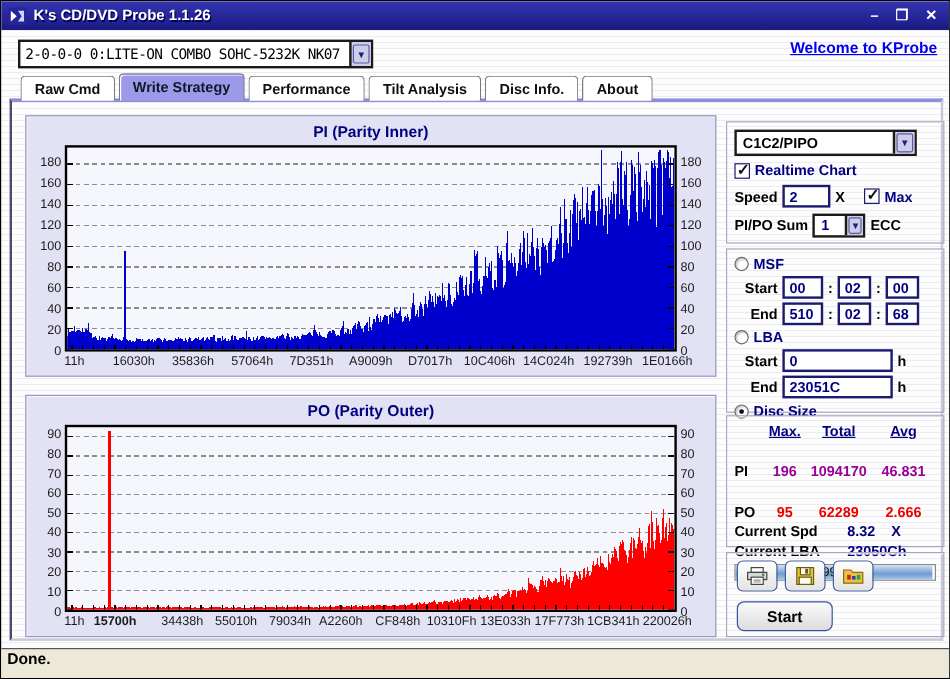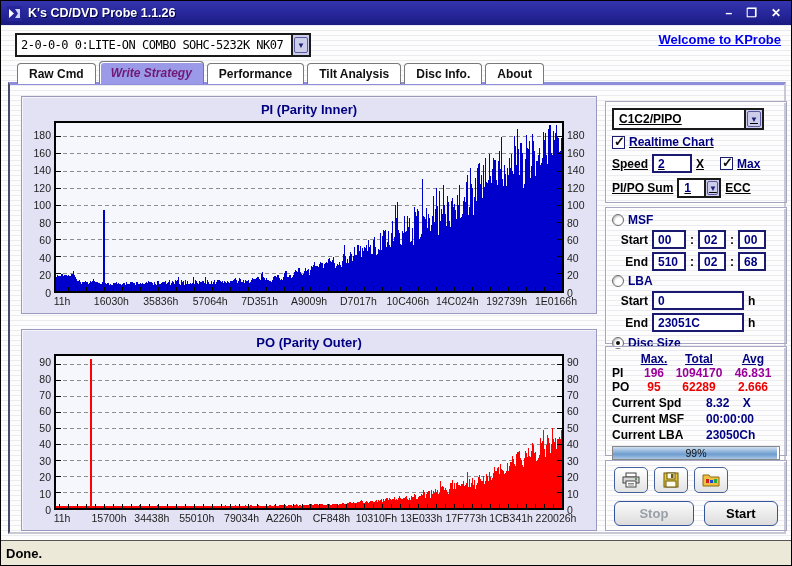--- a/index.html
+++ b/index.html
@@ -30,21 +30,21 @@
   .combo-btn .inner { border:1px solid #5a5a9e; border-radius:2px; width:14px; height:16px;
                       display:flex; align-items:center; justify-content:center; }
   .welcome-link { position:absolute; right:10px; top:31px; color:#0000ee; font-weight:bold;
                   font-size:13px; text-decoration:underline; }
 
   
   .tabs { position:absolute; left:16px; top:62px; display:flex; gap:3px; z-index:5; }
   .tab { border:1px solid #7a7a7a; border-bottom:none; border-radius:4px 4px 0 0;
          background:#fff; padding:3px 11px 3px; font-weight:bold; font-size:12px; color:#101010;
          box-shadow:inset 1px 1px 0 #fff; }
-  .tab.active { background:#9a9ae8; color:#701a75; padding-top:4px; margin-top:-2px;font-style:italic; }
+  .tab.active { background:#9a9ae8; color:#0f172a; padding-top:4px; margin-top:-2px; }
 
   .panel { position:absolute; left:7px; top:81px; width:778px; height:452px;
            border-top:3px solid #8e8edd; border-left:2px solid #4a4a6a;
            border-right:2px solid #c9c9d6; border-bottom:2px solid #c9c9d6; }
 
   
   .chartbox { position:absolute; background:#e2e2f4; border:1px solid #9a9ac0;
               box-shadow:inset 1px 1px 0 #f4f4fc; padding:0 4px 4px 4px; }
   .chartbox-title { height:24px; display:flex; align-items:center; justify-content:center;
                     color:#000080; font-weight:bold; font-size:13px; }
@@ -71,21 +71,21 @@
   .checkbox { width:13px; height:13px; border:1px solid #1a1a70; background:#fff; position:relative; flex:0 0 auto; }
   .checkbox.checked::after { content:"✓"; position:absolute; left:1px; top:-3px; font-size:13px;
                              font-weight:bold; color:#101010; }
   .radio { width:12px; height:12px; border:1px solid #6a6a6a; border-radius:50%; background:#fff;
            position:relative; flex:0 0 auto; box-shadow:inset 1px 1px 2px #bbb; }
   .radio.selected::after { content:""; position:absolute; left:3px; top:3px; width:4px; height:4px;
                            border-radius:50%; background:#101010; }
   .rlabel { width:36px; text-align:right; font-weight:bold; flex:0 0 auto; }
 
   
-  .stat-grid { display:grid; grid-template-columns:24px 36px 54px 1fr; align-items:center; row-gap:0; }
+  .stat-grid { display:grid; grid-template-columns:24px 36px 54px 1fr; align-items:center; row-gap:20px; }
   .stat-head { color:#000080; font-weight:bold; text-decoration:underline; text-align:center; }
   .stat-val { text-align:center; font-weight:bold; white-space:nowrap; }
   .pi-row { color:#990099; }
   .po-row { color:#ee0000; }
   .cur-row { display:grid; grid-template-columns:94px 1fr; margin-top:2px; }
   .cur-val { color:#000080; font-weight:bold; white-space:pre; }
   .progressbar { margin-top:4px; height:14px; border:1px solid #888; background:#fff; position:relative; }
   .progress-fill { height:100%; background:linear-gradient(180deg,#cfe0f2 0%,#8fb3da 40%,#6e9cd0 60%,#a9c7e6 100%); }
   .progress-label { position:absolute; inset:0; display:flex; align-items:center; justify-content:center;
                     font-size:10.5px; color:#101010; }
@@ -93,21 +93,21 @@
   
   .iconbtn { width:34px; height:26px; border:1px solid #44609c; border-radius:5px;
              background:linear-gradient(180deg,#ffffff,#e3e3e3); display:flex; align-items:center; justify-content:center; }
   .btn { height:25px; border:1px solid #34549c; border-radius:6px;
          background:linear-gradient(180deg,#fbfbfb,#dcdcdc); font-weight:bold; font-size:13px;
          display:flex; align-items:center; justify-content:center; }
   .btn.stop { width:86px; color:#9aa0a8; }
   .btn.start { width:80px; color:#000; }
 
   .statusbar { position:absolute; left:0; bottom:0; width:100%; height:25px; background:#ece9d8;
-               border-top:1px solid #555; display:flex; align-items:center; padding-left:5px;
+               border-top:1px solid #555; display:flex; padding-left:5px;
                font-weight:bold; font-size:13px; color:#000; }
 </style>
 </head>
 <body>
 
 <div class="window">
 
   <div class="titlebar">
     <svg class="app-icon" viewBox="0 0 15 15">
       <rect x="0" y="0" width="15" height="15" fill="#26269a"></rect>
@@ -388,36 +388,36 @@
           <div class="ylab" style="top: 106.737px;">30</div>
           <div class="ylab" style="top: 90.3158px;">40</div>
           <div class="ylab" style="top: 73.8947px;">50</div>
           <div class="ylab" style="top: 57.4737px;">60</div>
           <div class="ylab" style="top: 41.0526px;">70</div>
           <div class="ylab" style="top: 24.6316px;">80</div>
           <div class="ylab" style="top: 8.21053px;">90</div>
         </div>
       <div class="xlabels">
           <span class="xlab" style="left: 8px;">11h</span>
-          <span class="xlab" style="left: 55px;">15700h</span>
+          <span class="xlab" style="left: 42px; font-weight: bold;">15700h</span>
           <span class="xlab" style="left: 97.8182px;">34438h</span>
           <span class="xlab" style="left: 142.727px;">55010h</span>
           <span class="xlab" style="left: 187.636px;">79034h</span>
           <span class="xlab" style="left: 230px;">A2260h</span>
           <span class="xlab" style="left: 277.455px;">CF848h</span>
           <span class="xlab" style="left: 322.364px;">10310Fh</span>
           <span class="xlab" style="left: 367.273px;">13E033h</span>
           <span class="xlab" style="left: 412.182px;">17F773h</span>
           <span class="xlab" style="left: 457.091px;">1CB341h</span>
           <span class="xlab" style="left: 502px;">220026h</span>
         </div>
     </div>
   </div>
 
-  <div class="group" style="top:100px; height:102px;text-decoration:underline;">
+  <div class="group" style="top:100px; height:102px;">
     <div class="row">
       <div class="xcombo" style="width:152px;">
         <div class="xcombo-text">C1C2/PIPO</div>
         <div class="combo-btn">
             <span class="inner">▼</span>
           </div>
       </div>
     </div>
     <div class="row">
       <span class="checkbox checked"></span>
@@ -497,24 +497,20 @@
       <span class="stat-val pi-row">46.831</span>
 
       <span class="lbl">PO</span>
       <span class="stat-val po-row">95</span>
       <span class="stat-val po-row">62289</span>
       <span class="stat-val po-row">2.666</span>
     </div>
     <div class="cur-row">
       <span class="lbl">Current Spd</span>
       <span class="cur-val">8.32    X</span>
-    </div>
-    <div class="cur-row">
-      <span class="lbl">Current MSF</span>
-      <span class="cur-val">00:00:00</span>
     </div>
     <div class="cur-row">
       <span class="lbl">Current LBA</span>
       <span class="cur-val">23050Ch</span>
     </div>
     <div class="progressbar">
       <div class="progress-fill" style="width: 99%;"></div>
       <div class="progress-label">99%</div>
     </div>
   </div>
@@ -542,21 +538,20 @@
       <div class="iconbtn">
         <svg width="18" height="16" viewBox="0 0 18 16">
           <path d="M1 3 L7 3 L8.5 5 L17 5 L17 14 L1 14 Z" fill="#f0c040" stroke="#8a6a10"></path>
           <rect x="4" y="7" width="3" height="4" fill="#cc2222"></rect>
           <rect x="8" y="8" width="3" height="3" fill="#2244cc"></rect>
           <rect x="12" y="7" width="3" height="4" fill="#22aa44"></rect>
         </svg>
       </div>
     </div>
     <div class="row" style="gap:10px;">
-      <div class="btn stop">Stop</div>
       <div class="btn start">Start</div>
     </div>
   </div>
 
   <div class="statusbar">
     <span>Done.</span>
   </div>
 </div>
 
 </body></html>

